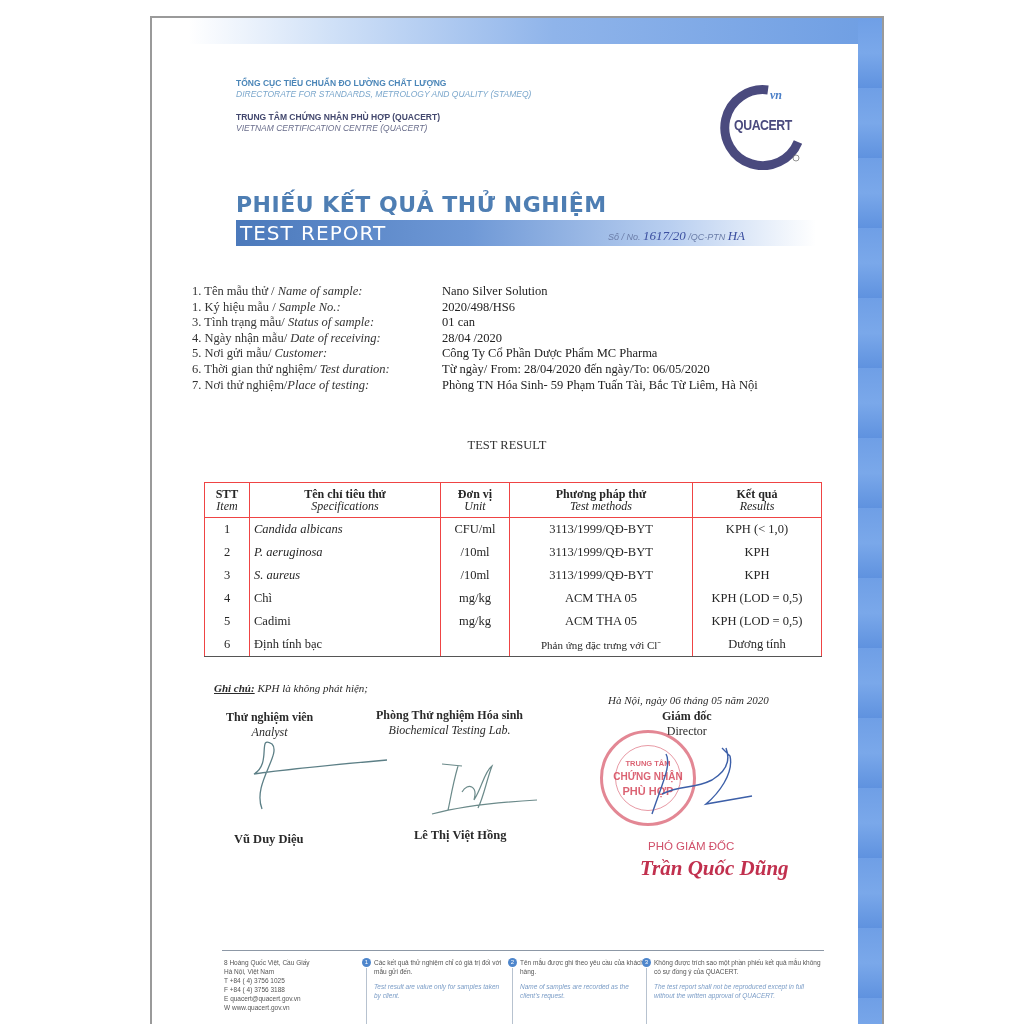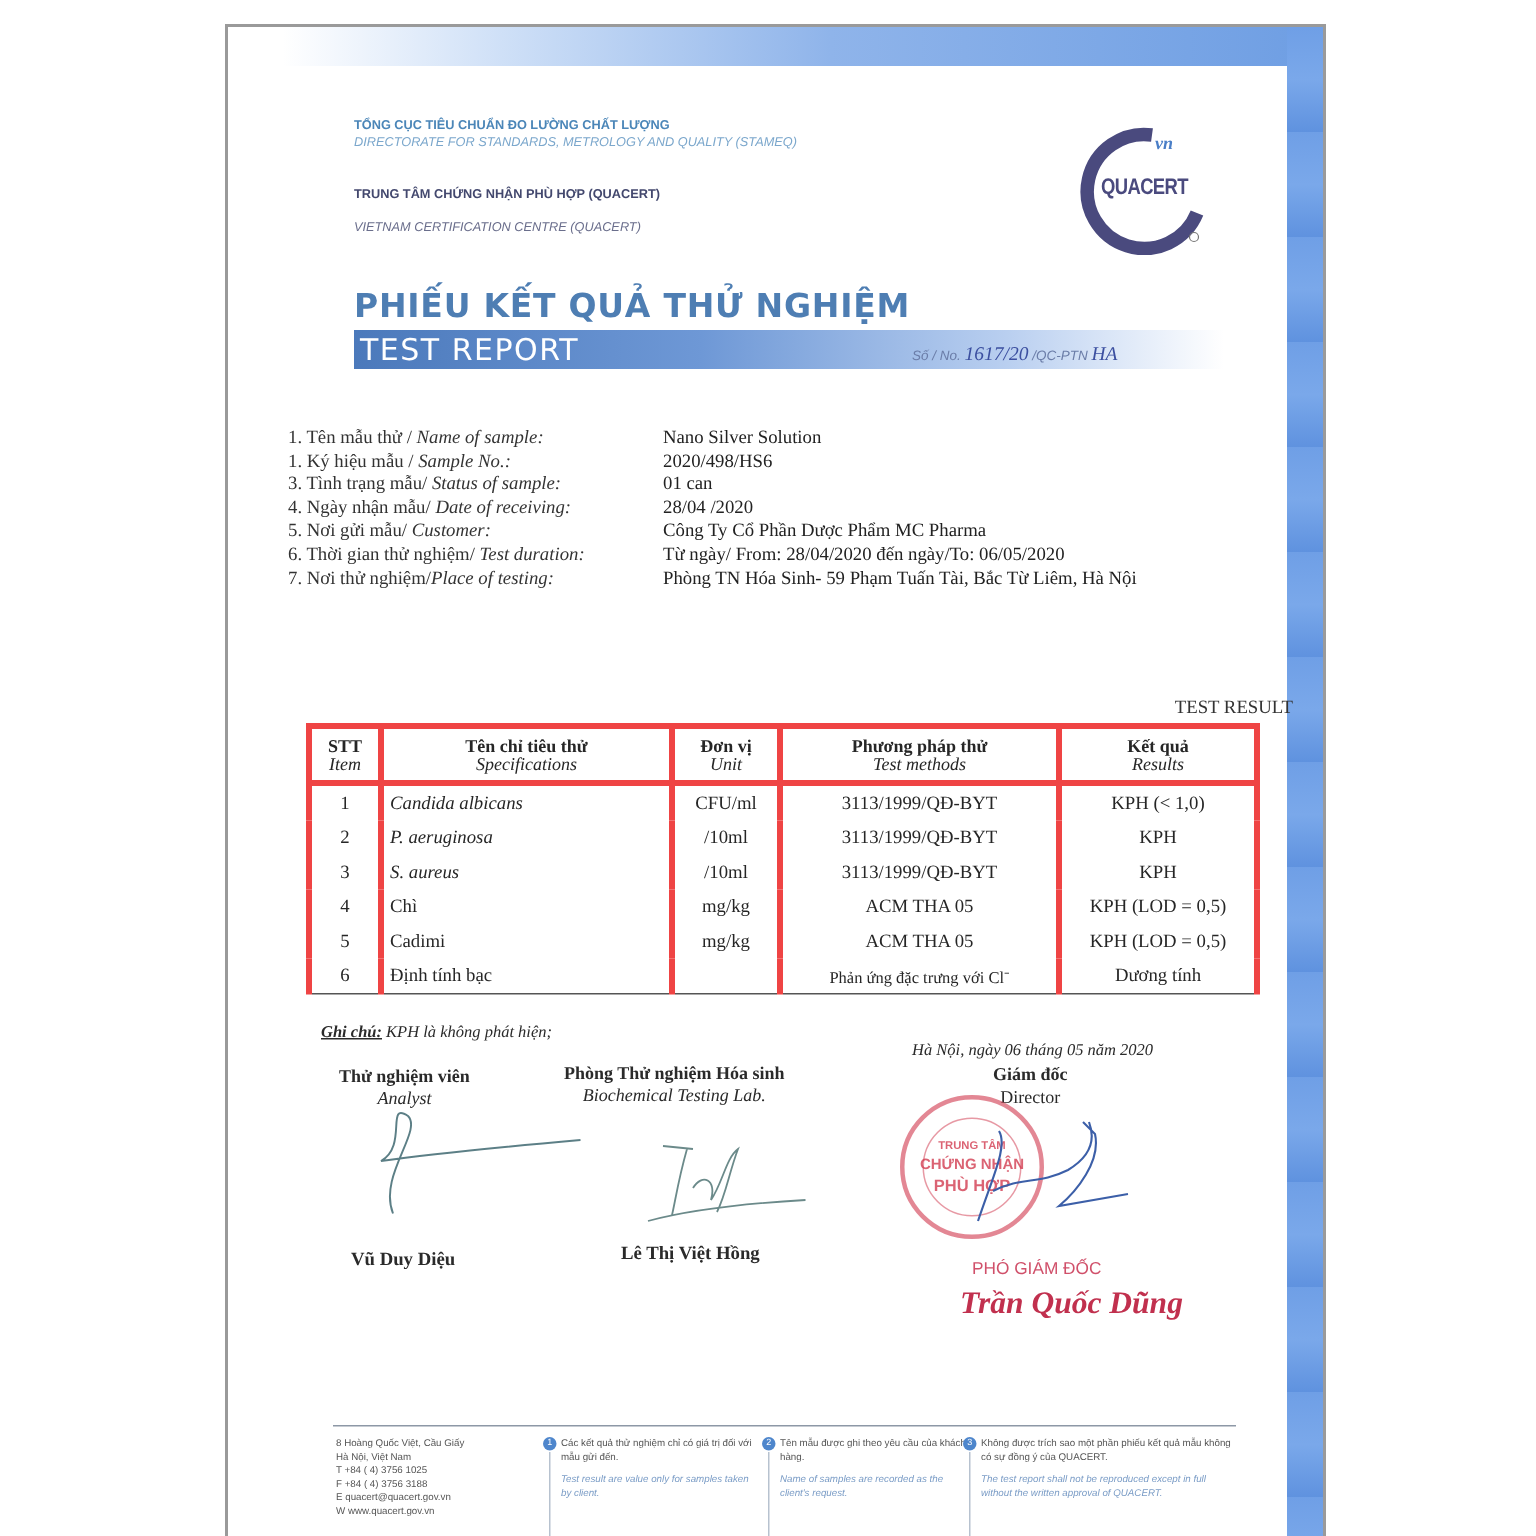--- a/index.html
+++ b/index.html
@@ -5,45 +5,45 @@
   html, body { margin:0; padding:0; }
   body { width:1024px; height:1024px; background:#ffffff; position:relative; overflow:hidden; font-family:"Liberation Serif", serif; color:#2a2a2a; }
   .page-frame { position:absolute; left:150px; top:16px; width:734px; height:1010px; border:2px solid #9a9a9a; border-bottom:none; background:#fff; box-sizing:border-box; overflow:hidden; }
   .top-band { position:absolute; left:0; top:0; right:0; height:26px; background:linear-gradient(90deg,#ffffff 5%,#cfe0f7 25%,#8fb4ea 55%,#6e9ee3 100%); }
   .right-band { position:absolute; top:0; right:0; width:24px; bottom:0; background:repeating-linear-gradient(180deg,#6f9fe6 0px,#7aa8ea 35px,#5f92df 70px); }
   .inner { position:absolute; left:0; top:26px; right:24px; bottom:0; background:#fff; }
 
   .org { position:absolute; left:84px; top:34px; font-family:"Liberation Sans", sans-serif; font-size:8.5px; line-height:11px; }
   .org .vn1 { color:#4b86b8; font-weight:bold; }
   .org .en1 { color:#7ba7cc; font-style:italic; }
-  .org .vn2 { color:#43486e; font-weight:bold; margin-top:24px; }
-  .org .en2 { color:#6a6e8c; font-style:italic;margin-top:11px; }
+  .org .vn2 { color:#43486e; font-weight:bold; margin-top:12px; }
+  .org .en2 { color:#6a6e8c; font-style:italic; }
 
   .logo { position:absolute; left:564px; top:36px; width:90px; height:90px; }
   .logo-text { position:absolute; left:582px; top:72px; font-family:"Liberation Sans", sans-serif; font-weight:bold; font-size:15px; color:#4a4a7e; letter-spacing:-0.5px; transform:scaleX(0.82); transform-origin:left; }
   .logo-vn { position:absolute; left:618px; top:44px; font-family:Liberation Serif, serif; font-weight:bold; font-size:12px; color:#4a7ec7; font-style:italic; }
 
   .title-vn { position:absolute; left:84px; top:148px; font-family:"DejaVu Sans", sans-serif; font-size:22px; font-weight:bold; color:#4e7eb3; letter-spacing:0.5px; }
   .title-band { position:absolute; left:84px; top:176px; width:580px; height:26px; background:linear-gradient(90deg,#4b79bb 0%,#6e98d6 40%,#b9cff0 75%,#ffffff 100%); }
   .title-en { position:absolute; left:88px; top:176px; font-family:"DejaVu Sans", sans-serif; font-size:20px; color:#ffffff; letter-spacing:1px; line-height:26px; }
   .report-no { position:absolute; left:456px; top:184px; font-family:"Liberation Sans", sans-serif; font-size:9px; color:#6b7da8; font-style:italic; }
   .report-no .hand { font-size:13px; color:#3b4fa0; font-family:"Liberation Serif", serif; }
 
   .info { position:absolute; left:40px; top:240px; font-size:12.5px; line-height:15.6px; }
   .info .row { display:flex; }
   .info .lbl { width:250px; color:#333; }
   .info .lbl i { font-style:italic; }
   .info .val { color:#222; }
   .info .addr { font-size:9.5px; line-height:13px; padding-left:250px; }
 
   .section-title { position:absolute; left:0; width:710px; text-align:center; top:392px; font-size:13px; font-weight:bold; color:#222; }
-  .section-sub { position:absolute; left:0; width:710px; text-align:right; top:420px; font-size:12.5px; color:#333; }
+  .section-sub { position:absolute; left:0; width:710px; text-align:center; top:394px; font-size:12.5px; color:#333; }
 
   table.results { position:absolute; left:52px; top:438px; border-collapse:collapse; font-size:12.5px; color:#262626; }
-  table.results td, table.results th { border:4px solid #ef4444; padding:0 4px; height:23px; }
+  table.results td, table.results th { border:1px solid #ef4444; padding:0 4px; height:23px; }
   table.results th { font-weight:bold; line-height:12px; height:34px; font-size:12px; }
   table.results th .en { font-weight:normal; font-style:italic; display:block; }
   table.results .c { text-align:center; }
   table.results .it { font-style:italic; }
   table.results tr.data td { border-top:none; border-bottom:none; }
   table.results tr.last td { border-bottom:1px solid #555; }
 
   .note { position:absolute; left:62px; top:638px; font-size:11px; font-style:italic; }
   .note u { font-weight:bold; }
   .date { position:absolute; left:456px; top:650px; font-size:11px; font-style:italic; }

